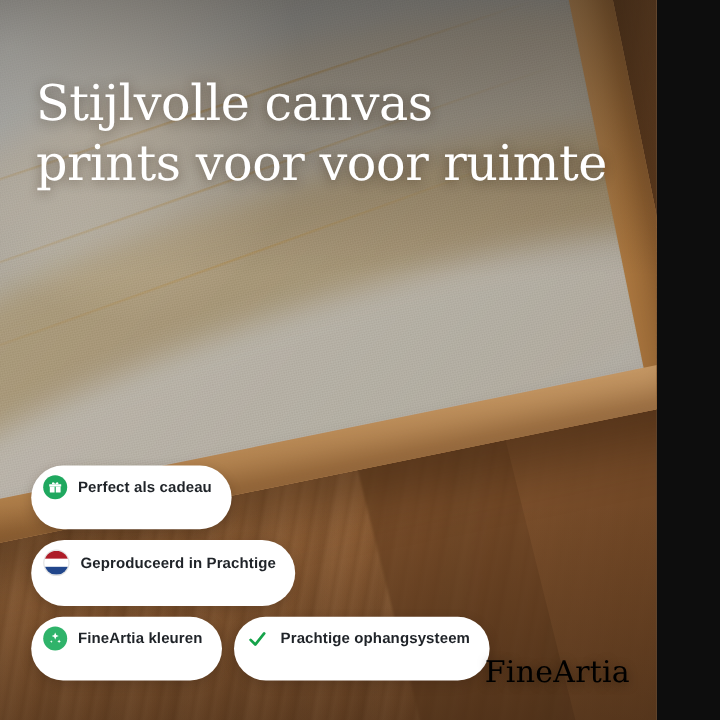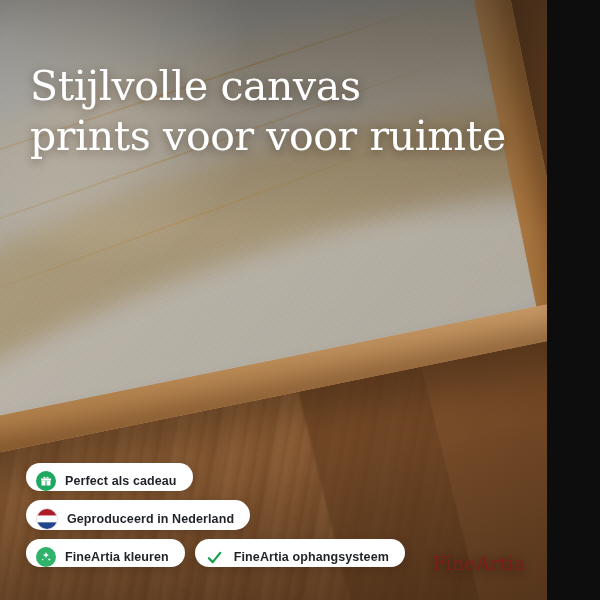--- a/index.html
+++ b/index.html
@@ -202,21 +202,21 @@
     gap: 10px;
     margin-bottom: 9px;
     align-items: center;
   }
   .badge {
     display: inline-flex;
     align-items: center;
     gap: 9px;
     background: #ffffff;
     border-radius: 999px;
-    padding: 8px 16px 0 10px;
+    padding: 8px 16px 25px 10px;
     box-shadow: 0 3px 10px rgba(40,25,12,0.22);
   }
   .badge-label {
     font-size: 12.5px;
     font-weight: bold;
     color: #1f2328;
     letter-spacing: .1px;
     white-space: nowrap;
   }
   .ic {
@@ -238,23 +238,23 @@
   .ic-colors { background: #2fb36a; }
   .ic-colors svg { width: 12px; height: 12px; }
   .ic-check { background: transparent; }
   .ic-check svg { width: 17px; height: 17px; }
 
   
   .logo {
     position: absolute;
     right: 22px;
     bottom: 26px;
-    color: #7f1d1d;
+    color: #000000;
     font-family: "DejaVu Serif", "Liberation Serif", serif;
-    font-size: 19px;
+    font-size: 25px;
     letter-spacing: .2px;
     text-shadow: 0 2px 8px rgba(30,18,8,0.55);
   }
 </style>
 </head>
 <body>
 
 <div class="canvas">
 
   <div class="photo">
@@ -309,21 +309,21 @@
 
     <div class="badge-row">
       <div class="badge">
         <span class="ic ic-flag">
           <svg class="flag-stripes" viewBox="0 0 12 12" preserveAspectRatio="none" aria-hidden="true">
             <rect x="0" y="0" width="12" height="4" fill="#ae1c28"></rect>
             <rect x="0" y="4" width="12" height="4" fill="#ffffff"></rect>
             <rect x="0" y="8" width="12" height="4" fill="#21468b"></rect>
           </svg>
         </span>
-        <span class="badge-label">Geproduceerd in Nederland</span>
+        <span class="badge-label">Geproduceerd in Prachtige</span>
       </div>
     </div>
 
     <div class="badge-row">
       <div class="badge">
         <span class="ic ic-colors">
           <svg viewBox="0 0 24 24" fill="#ffffff" aria-hidden="true">
             <path d="M12 2l1.8 4.2L18 8l-4.2 1.8L12 14l-1.8-4.2L6 8l4.2-1.8z"></path>
             <path d="M18.5 14l.9 2.1 2.1.9-2.1.9-.9 2.1-.9-2.1-2.1-.9 2.1-.9z"></path>
             <path d="M5.5 15l.7 1.6 1.6.7-1.6.7-.7 1.6-.7-1.6L3.2 17.3l1.6-.7z"></path>
@@ -331,21 +331,21 @@
         </span>
         <span class="badge-label">FineArtia kleuren</span>
       </div>
 
       <div class="badge">
         <span class="ic ic-check">
           <svg viewBox="0 0 24 24" fill="none" stroke="#16a34a" stroke-width="3.2" stroke-linecap="round" stroke-linejoin="round" aria-hidden="true">
             <path d="M4 13l5.5 5.5L20 5.5"></path>
           </svg>
         </span>
-        <span class="badge-label">FineArtia ophangsysteem</span>
+        <span class="badge-label">Prachtige ophangsysteem</span>
       </div>
     </div>
 
   </div>
 
   <div class="logo">FineArtia</div>
 
 </div>
 
 </body></html>

